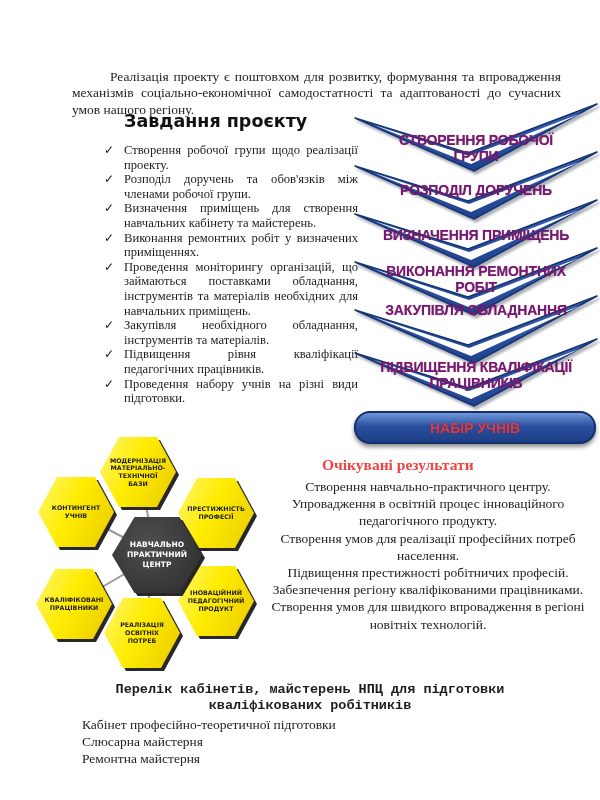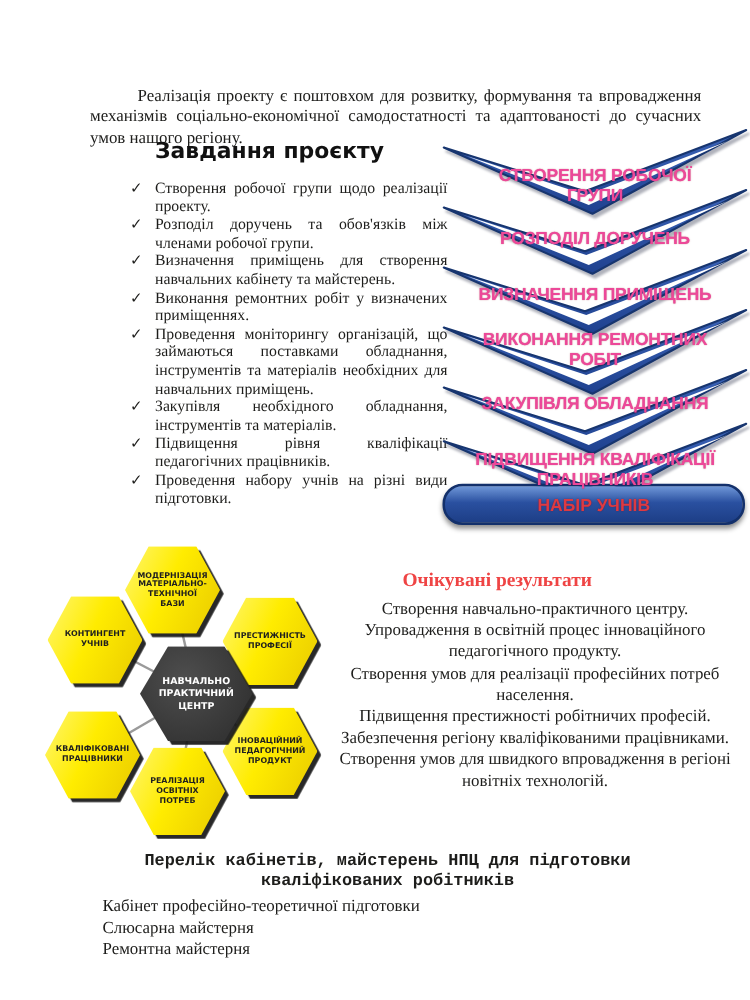--- a/index.html
+++ b/index.html
@@ -20,25 +20,25 @@
   .task .tick{position:absolute;left:0;top:0;font-size:12px;}
 
   
   .chevrons{left:352px;top:103px;width:248px;height:340px;}
   .chev{position:absolute;left:0;width:248px;height:72px;overflow:visible;
         filter:drop-shadow(2px 3px 1px rgba(30,35,60,0.35));}
   .chev.c1{top:-2px}.chev.c2{top:46px}.chev.c3{top:94px}
   .chev.c4{top:142px}.chev.c5{top:190px}.chev.c6{top:233px}
   .step-label{position:absolute;left:0;width:248px;text-align:center;z-index:5;
       font-family:"Liberation Sans",sans-serif;font-weight:bold;font-size:14px;
-      line-height:16px;color:#ec4899;letter-spacing:-0.2px;white-space:pre-line;
+      line-height:16px;color:#701a75;letter-spacing:-0.2px;white-space:pre-line;
       text-shadow:0 0 1px rgba(155,10,30,0.55);}
   .step-label.s1{top:29px}.step-label.s2{top:79px}.step-label.s3{top:124px}
-  .step-label.s4{top:160px}.step-label.s5{top:211px}.step-label.s6{top:256px}
-  .pill{position:absolute;left:2px;top:284px;width:238px;height:29px;z-index:4;
+  .step-label.s4{top:160px}.step-label.s5{top:199px}.step-label.s6{top:256px}
+  .pill{position:absolute;left:2px;top:308px;width:238px;height:29px;z-index:4;
         border:2px solid #13306b;border-radius:16px;
         background:linear-gradient(#6f97d8,#2a50a0 45%,#1d3e86);
         filter:drop-shadow(0 3px 2px rgba(0,0,0,0.45));
         display:flex;align-items:center;justify-content:center;}
   .pill span{font-family:"Liberation Sans",sans-serif;font-weight:bold;
         font-size:14px;color:#dc3a42;text-shadow:0 0 1px rgba(120,0,20,0.6);}
 
   
   .hexcluster{left:28px;top:432px;width:300px;height:246px;}
   .hexlines{position:absolute;left:0;top:0;z-index:0;}

